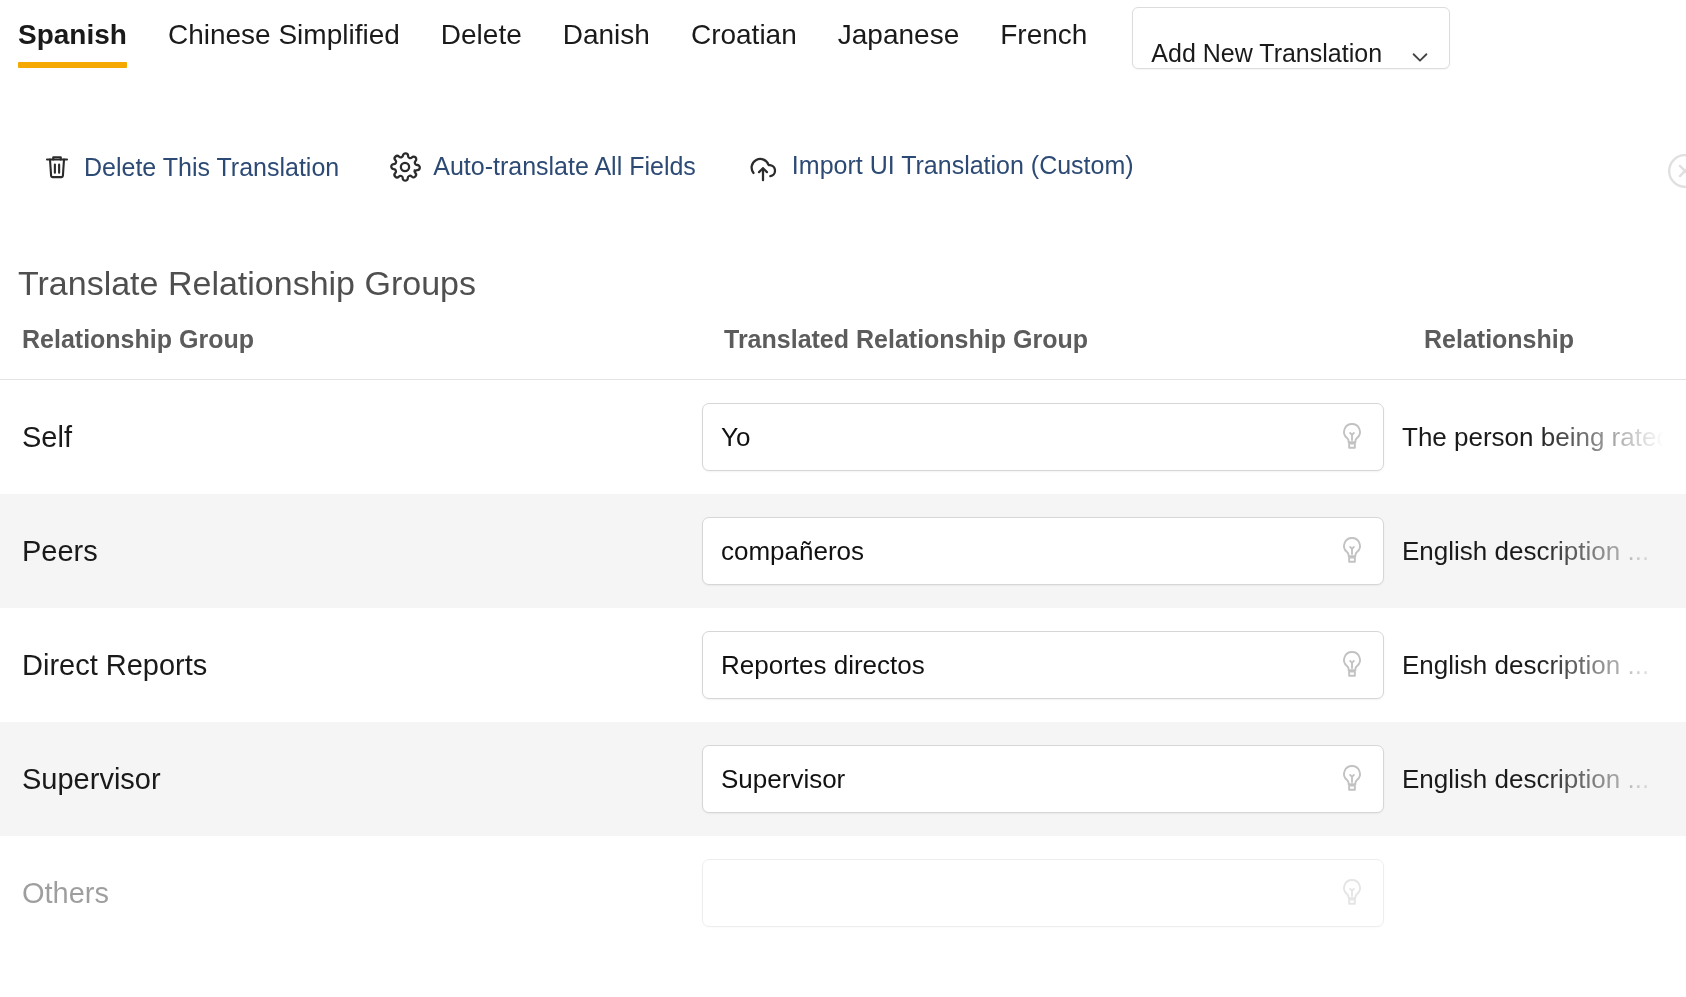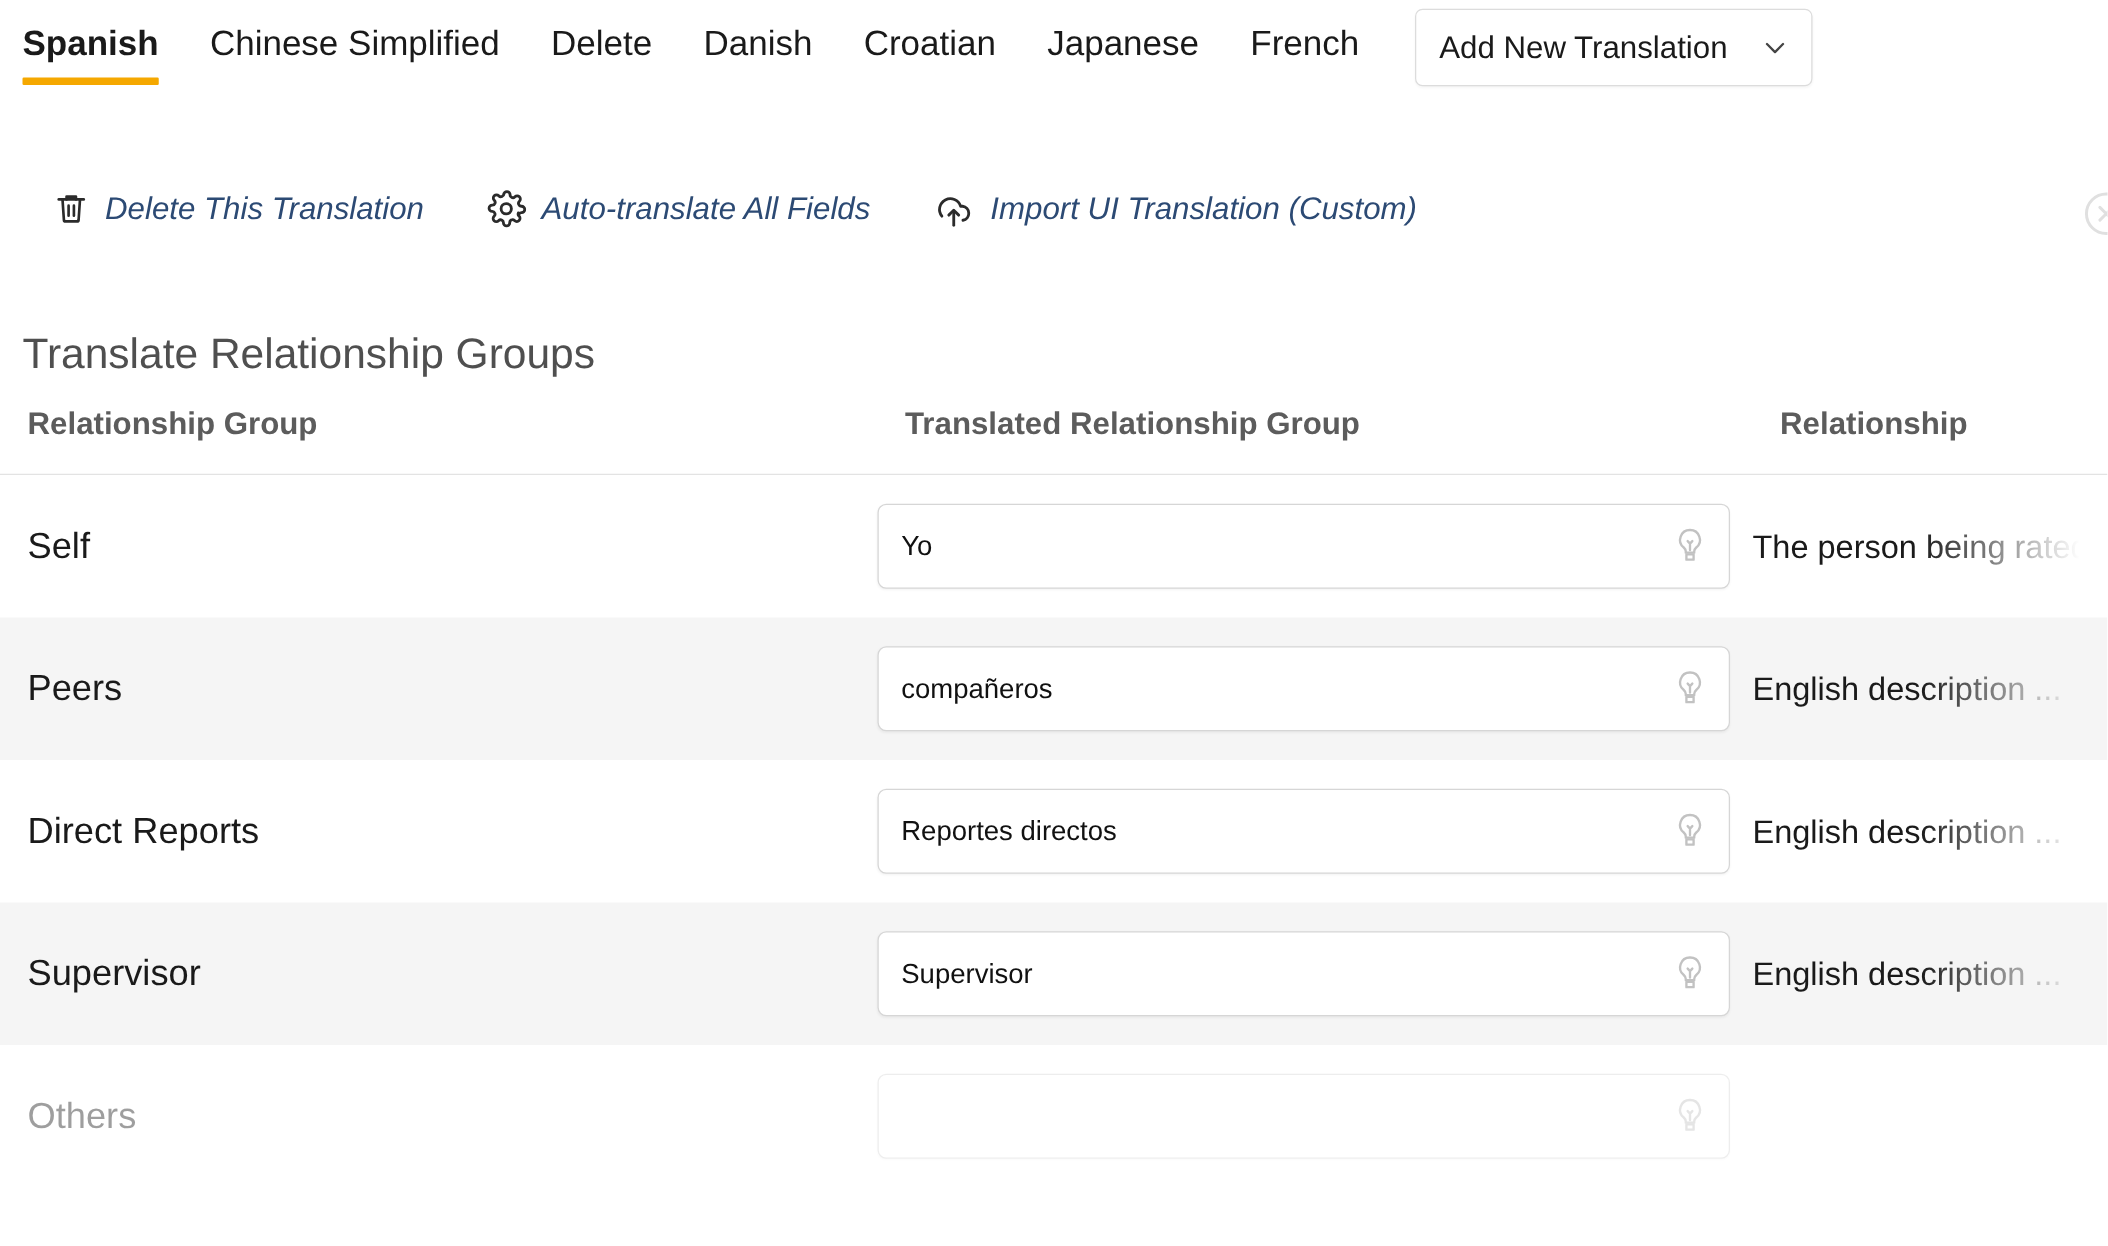--- a/index.html
+++ b/index.html
@@ -38,43 +38,42 @@
     background: #f5a800;
     border-radius: 1px;
   }
   .add-select {
     margin-left: 4px;
     margin-top: 7px;
     width: 318px; height: 62px;
     border: 1px solid #dcdcdc;
     border-radius: 6px;
     background: #fff;
-    display: flex; align-items: center;
+    display: flex; align-items: flex-end;
     padding: 0 18px;
     cursor: pointer;
     box-shadow: 0 1px 2px rgba(0,0,0,0.04);
   }
   .add-select-label {
     font-size: 25px; color: #1a1a1a; flex: 1; white-space: nowrap;
   }
   .chevron { width: 22px; height: 22px; flex: none; }
 
   
   .toolbar {
     position: absolute; left: 0; top: 138px;
     width: 1686px; height: 58px;
     display: flex; align-items: center;
     padding-left: 42px;
   }
   .action {
-    display: flex; align-items: center;
+    display: flex; align-items: flex-start;
     margin-right: 50px;
     cursor: pointer;
     white-space: nowrap;
-    font-style: italic;
   }
   .action .ico { flex: none; margin-right: 12px; display:flex; align-items:center; }
   .action .lbl {
     font-size: 25px;
     color: #2c4a74;
     line-height: 30px;
   }
   .close-circle {
     position: absolute;
     right: -18px; top: 14px;
@@ -140,21 +139,21 @@
     position: relative;
     width: 682px; height: 68px;
     border: 1px solid #d6d6d6;
     border-radius: 7px;
     background: #ffffff;
     display: flex; align-items: center;
     padding: 0 60px 0 18px;
     box-shadow: 0 1px 2px rgba(0,0,0,0.05);
   }
   .tinput-val {
-    font-size: 22px; color: #111; line-height: 32px;
+    font-size: 26px; color: #111; line-height: 32px;
     white-space: nowrap; overflow: hidden;
   }
   .bulb {
     position: absolute; right: 16px; top: 50%;
     transform: translateY(-50%);
     width: 30px; height: 34px;
   }
 
   
   .bottom-fade {

